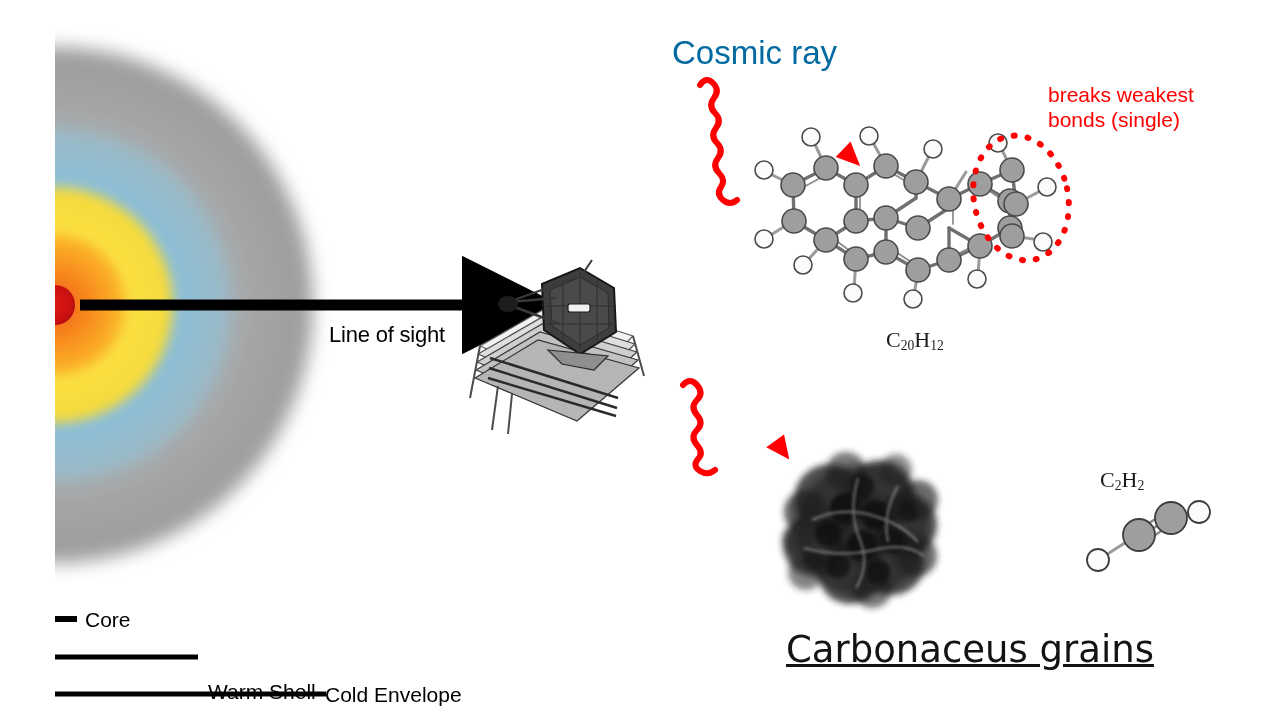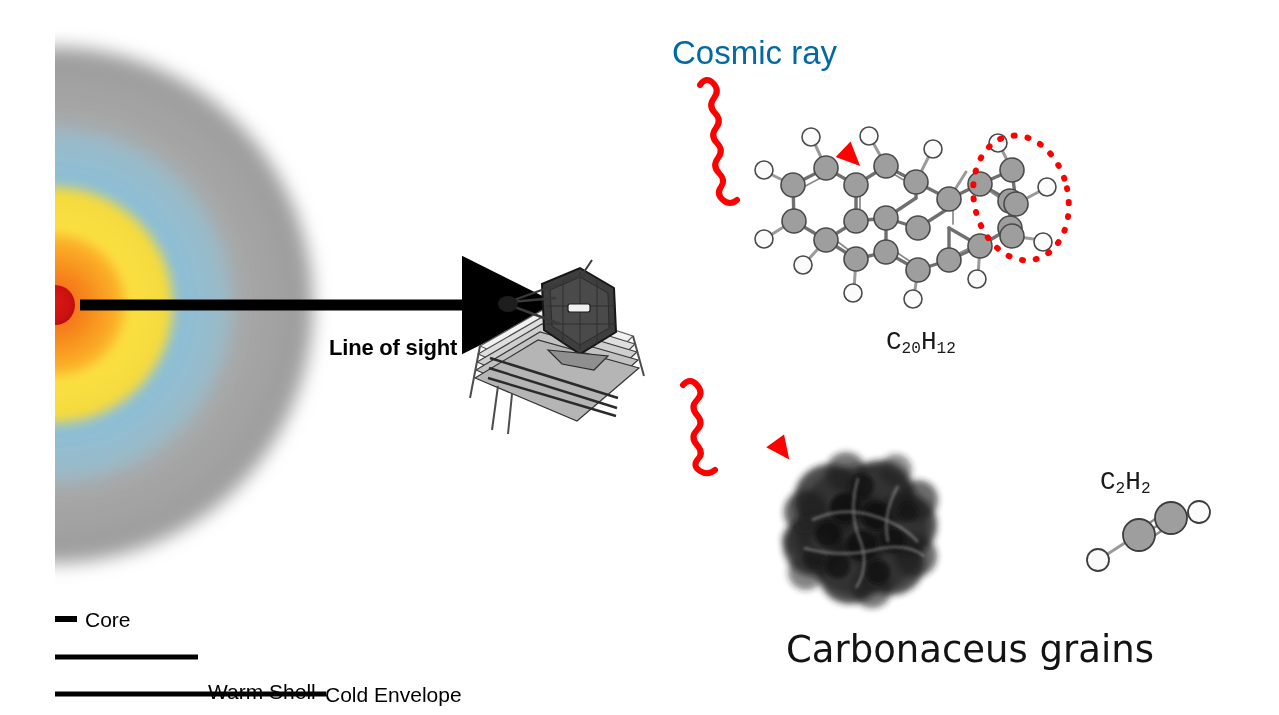--- a/index.html
+++ b/index.html
@@ -44,40 +44,40 @@
     font-size: 21px;
     line-height: 25px;
     color: #fe0000;
     white-space: normal;
     width: 200px;
     font-family: "Liberation Sans", sans-serif;
   }
   .line-of-sight-label {
     left: 329px; top: 322px;
     font-size: 22px;
-    font-weight: bold;
+    font-weight: normal;
     letter-spacing: -0.2px;
-    margin-top: 13px;
   }
   .formula {
-    font-size: 26px;
+    font-size: 22px;
     color: #1a1a1a;
-    font-family: Liberation Mono, monospace;
+    font-family: Liberation Serif, serif;
   }
   .formula sub {
     font-size: 0.62em;
     vertical-align: -0.22em;
   }
   .formula-pah { left: 886px; top: 327px; }
   .formula-acetylene { left: 1100px; top: 467px; }
   .grains-label {
     left: 786px; top: 628px;
     font-size: 37px;
     color: #131313;
     font-family: "DejaVu Sans", sans-serif;
+    text-decoration: underline;
   }
 
   
   .legend-label {
     position: absolute;
     font-size: 21px;
     font-weight: normal;
     color: #000;
     white-space: nowrap;
     text-align: right;
@@ -375,20 +375,24 @@
 
     <g stroke="#000000" stroke-linecap="butt">
       <line x1="55" y1="619" x2="77" y2="619" stroke-width="6"></line>
       <line x1="55" y1="657" x2="198" y2="657" stroke-width="5"></line>
       <line x1="55" y1="694" x2="326" y2="694" stroke-width="5"></line>
     </g>
   </svg>
 
   <div class="txt cosmic-ray-label">Cosmic ray</div>
 
+  <div class="txt breaks-label">
+    <span>breaks weakest</span><br>
+    <span>bonds (single)</span>
+  </div>
 
   <div class="txt line-of-sight-label">Line of sight</div>
 
   <div class="txt formula formula-pah">
     <span>C</span><sub>20</sub><span>H</span><sub>12</sub>
   </div>
 
   <div class="txt formula formula-acetylene">
     <span>C</span><sub>2</sub><span>H</span><sub>2</sub>
   </div>

